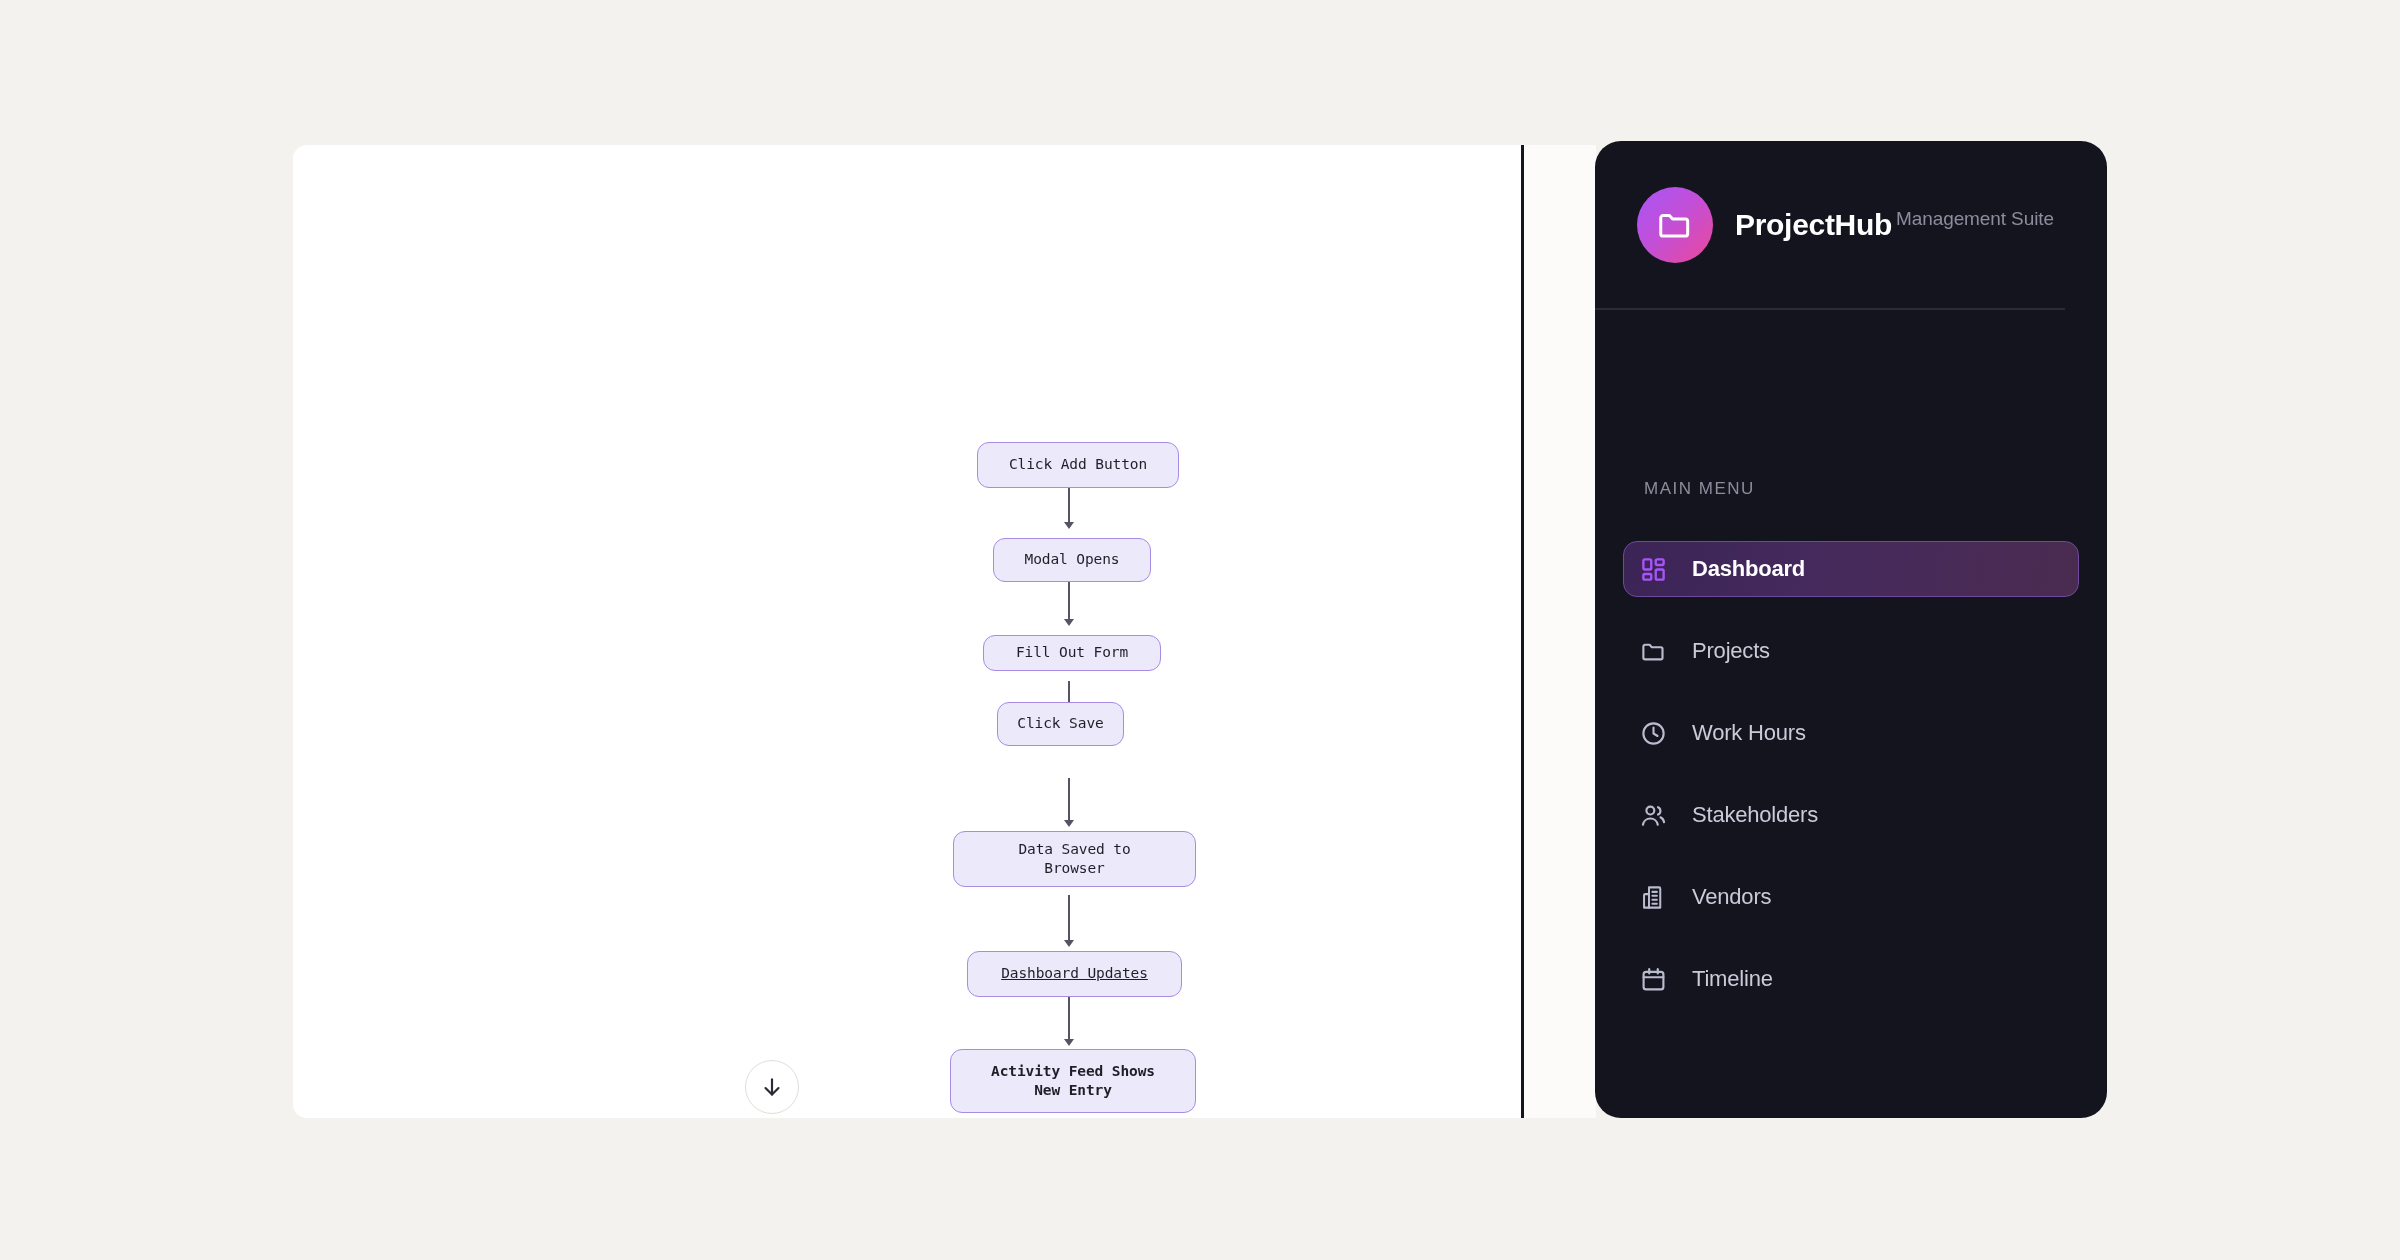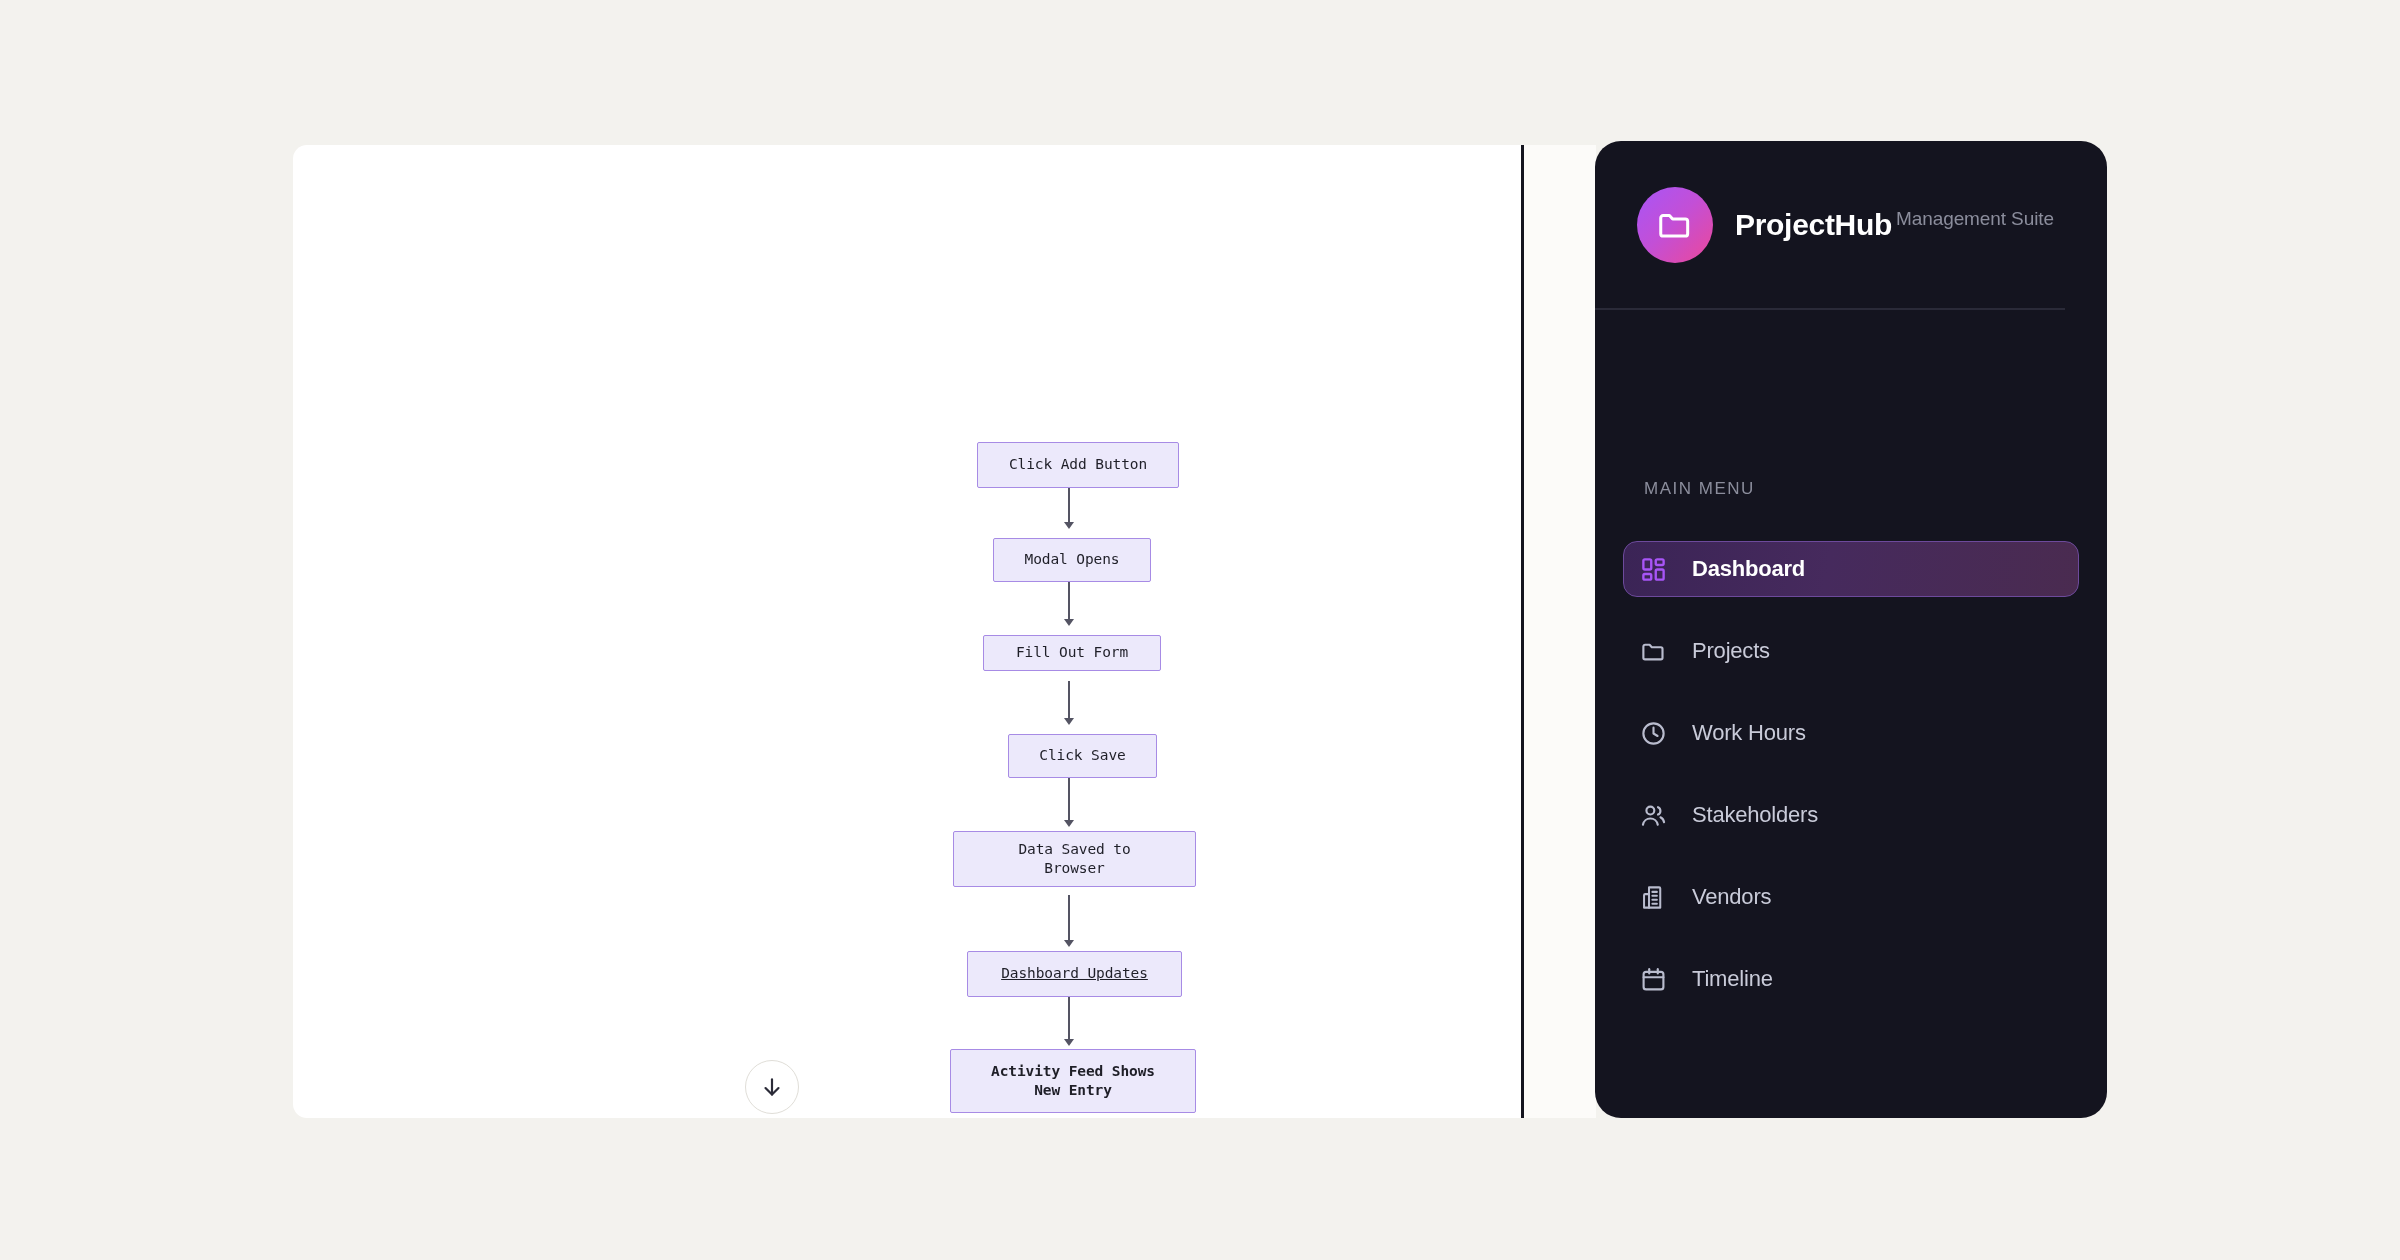--- a/index.html
+++ b/index.html
@@ -54,21 +54,21 @@
     position: absolute;
     left: 0;
     top: 0;
     width: 1229px;
     height: 973px;
   }
   .flow-node {
     position: absolute;
     background: #ece9fb;
     border: 1.6px solid #a78be5;
-    border-radius: 2px;
+    border-radius: 12px;
     display: flex;
     align-items: center;
     justify-content: center;
     text-align: center;
     font-family: "DejaVu Sans Mono", "Liberation Mono", monospace;
     font-size: 14.5px;
     line-height: 1.32;
     color: #1f1f28;
     letter-spacing: -0.1px;
     white-space: pre-line;
@@ -210,21 +210,21 @@
       <div class="flow-arrow" style="left:771px; top:377px;"></div>
 
       <div class="flow-node" style="left:700px; top:393px; width:158px; height:44px;">Modal Opens</div>
       <div class="flow-edge" style="left:775px; top:437px; height:40px;"></div>
       <div class="flow-arrow" style="left:771px; top:474px;"></div>
 
       <div class="flow-node" style="left:690px; top:490px; width:178px; height:36px;">Fill Out Form</div>
       <div class="flow-edge" style="left:775px; top:536px; height:40px;"></div>
       <div class="flow-arrow" style="left:771px; top:573px;"></div>
 
-      <div class="flow-node" style="left:704px; top:589px; width:149px; height:44px;margin-left:11px;">Click Save</div>
+      <div class="flow-node" style="left:704px; top:557px; width:127px; height:44px;">Click Save</div>
       <div class="flow-edge" style="left:775px; top:633px; height:45px;"></div>
       <div class="flow-arrow" style="left:771px; top:675px;"></div>
 
       <div class="flow-node" style="left:660px; top:686px; width:243px; height:56px;">Data Saved to
 Browser</div>
       <div class="flow-edge" style="left:775px; top:750px; height:48px;"></div>
       <div class="flow-arrow" style="left:771px; top:795px;"></div>
 
       <div class="flow-node" style="left:674px; top:806px; width:215px; height:46px;text-decoration:underline;">Dashboard Updates</div>
       <div class="flow-edge" style="left:775px; top:852px; height:45px;"></div>

